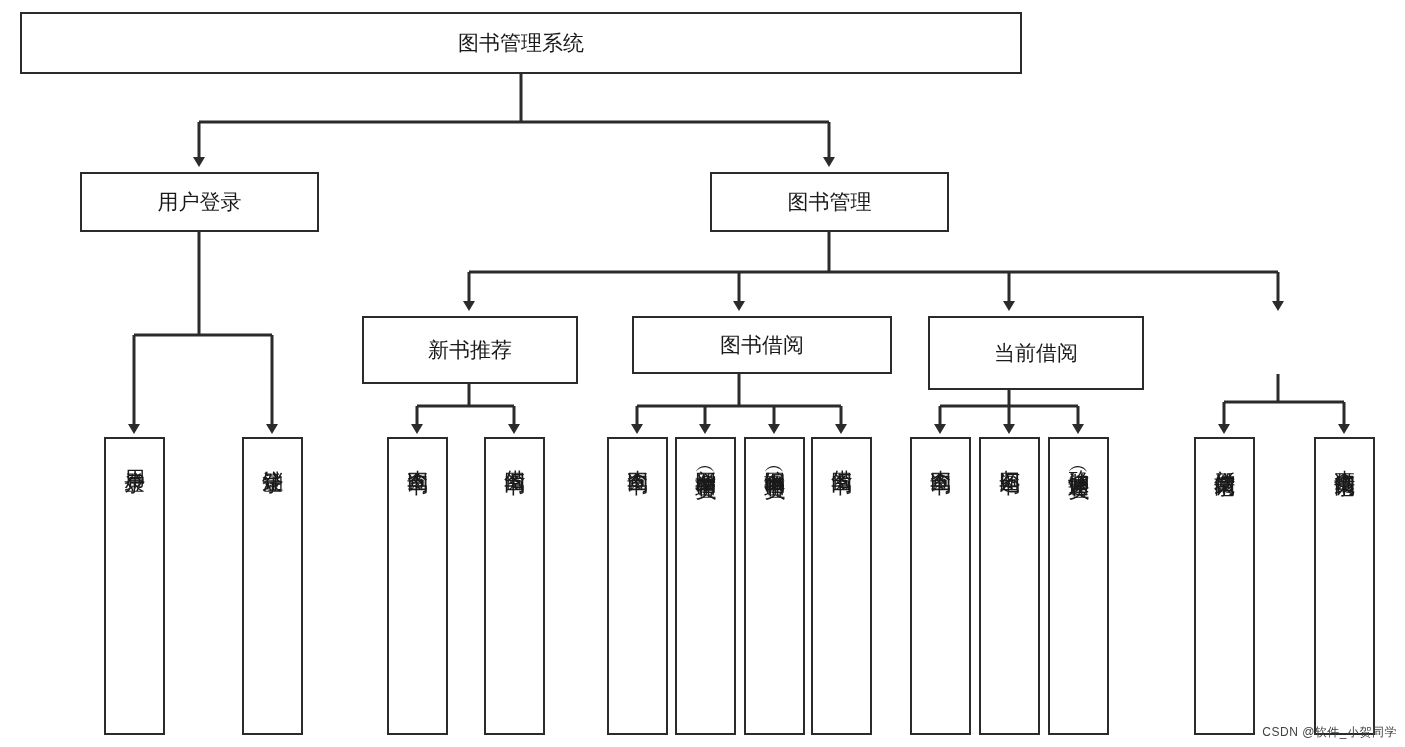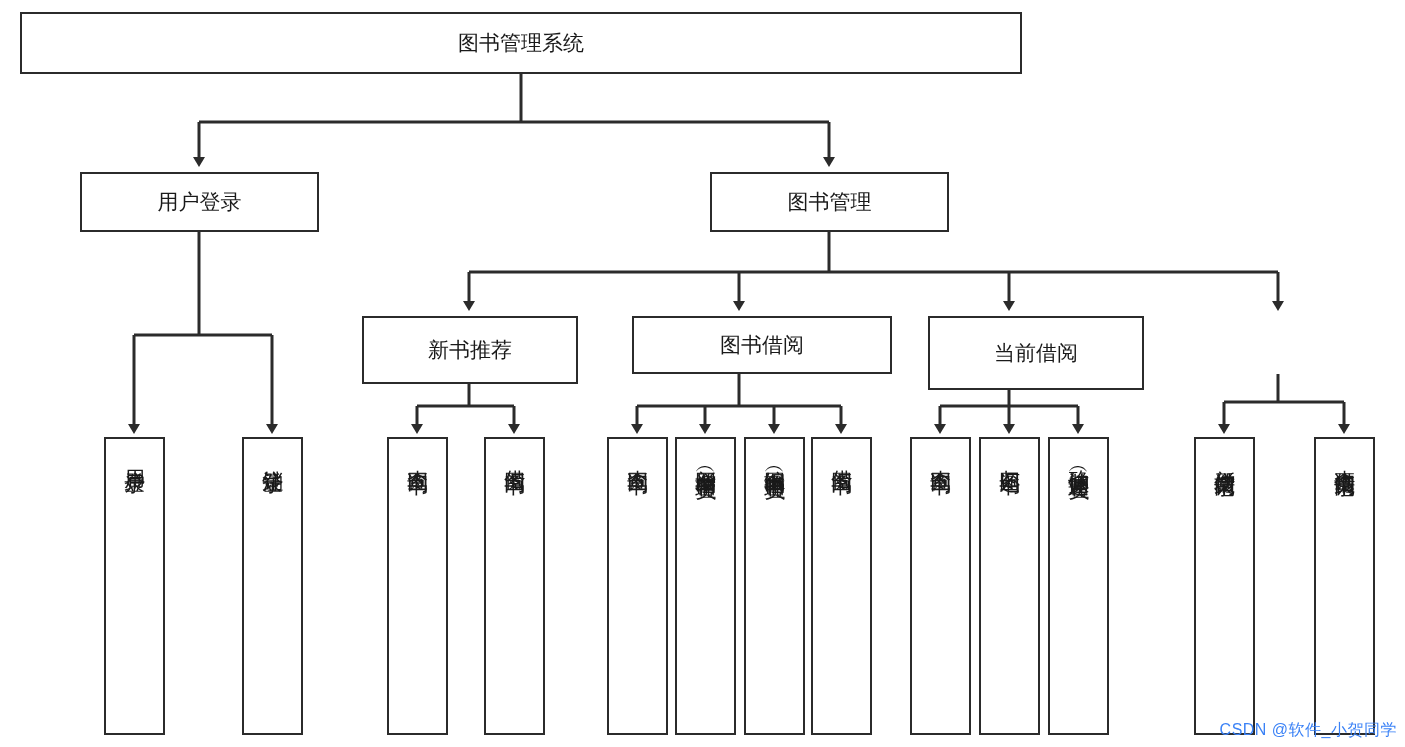--- a/index.html
+++ b/index.html
@@ -52,22 +52,22 @@
     writing-mode: vertical-rl;
     text-orientation: upright;
     font-size: 21px;
     letter-spacing: 1.5px;
     line-height: 1.08;
   }
   .watermark {
     position: absolute;
     right: 8px;
     bottom: 6px;
-    font-size: 16px;
-    color: #3b82f6;
+    font-size: 12px;
+    color: #404040;
     letter-spacing: 0.5px;
     white-space: nowrap;
   }
 </style>
 </head>
 <body>
 
 <div id="canvas">
 
   <svg class="connectors" viewBox="0 0 1405 747" xmlns="http://www.w3.org/2000/svg">

